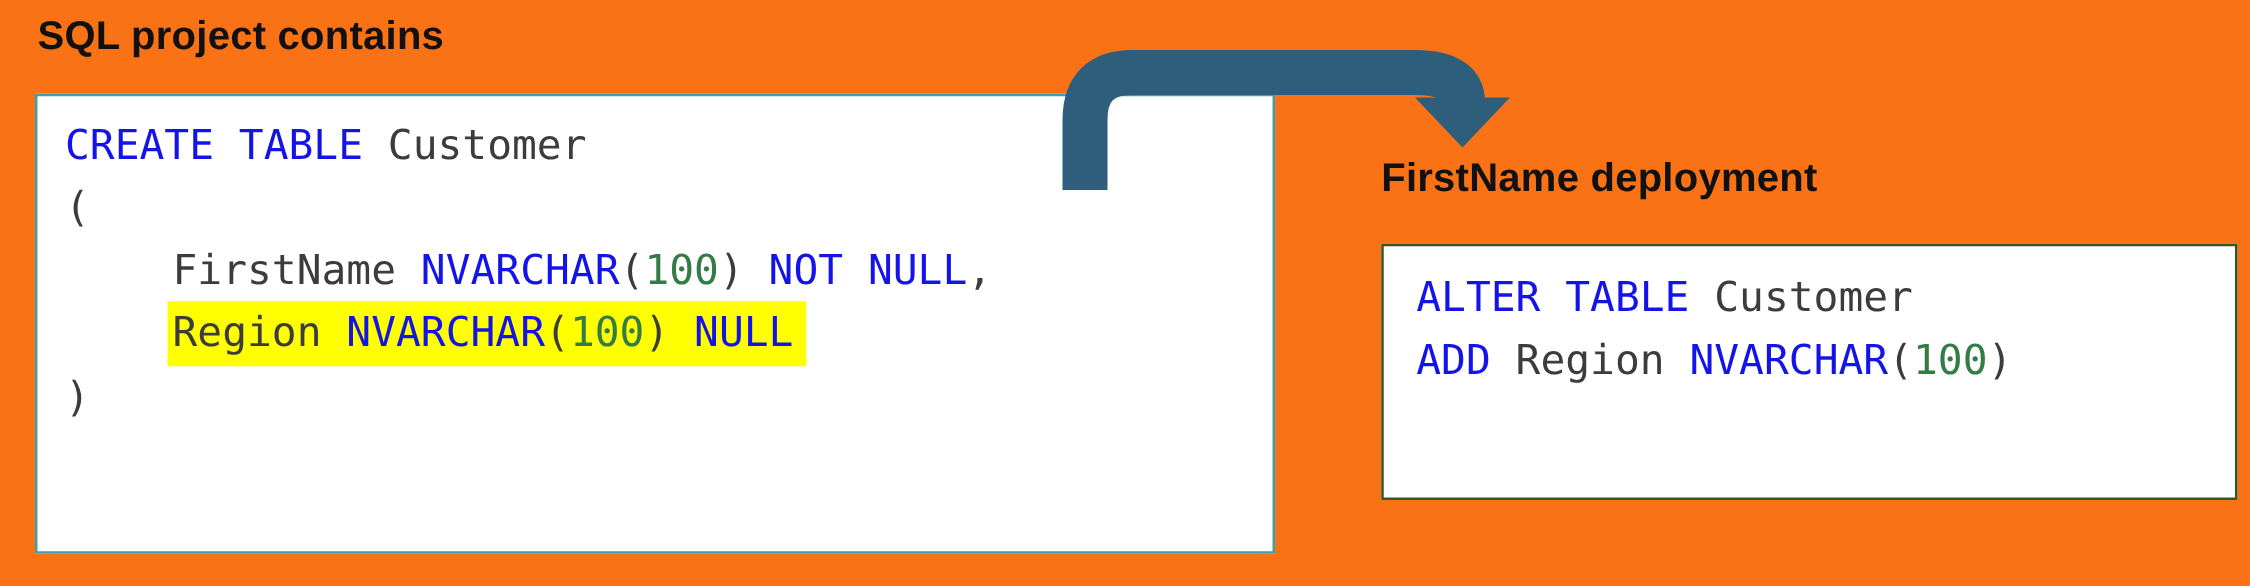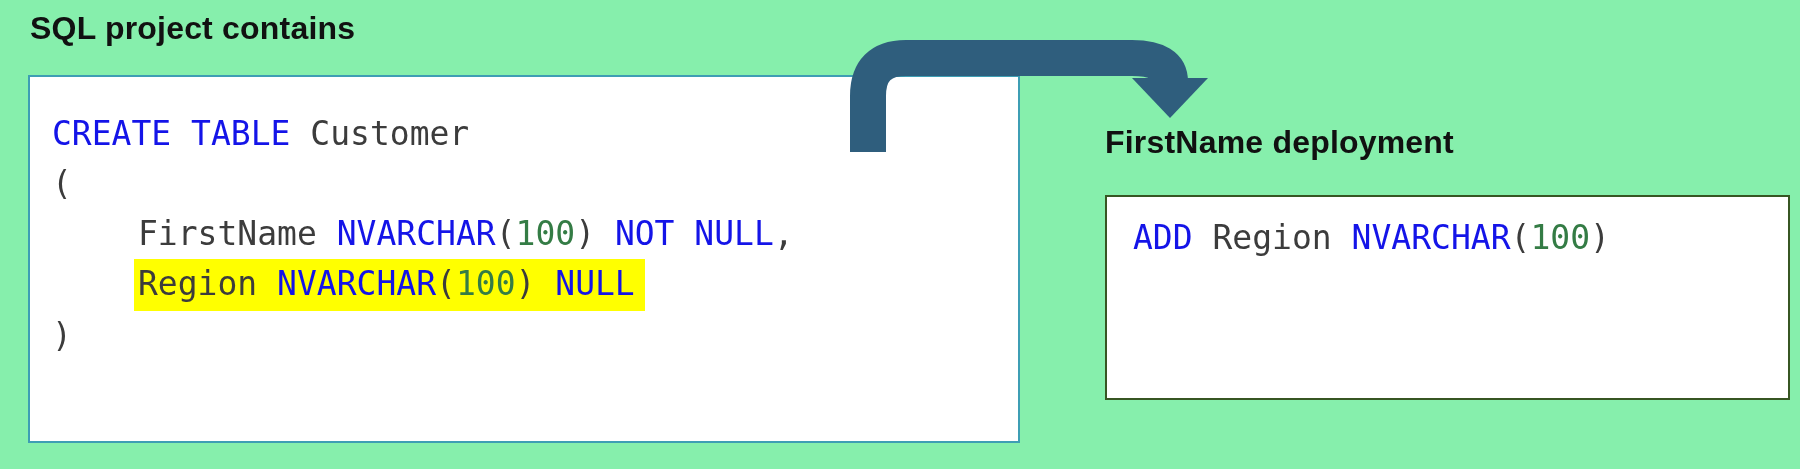--- a/index.html
+++ b/index.html
@@ -4,21 +4,21 @@
 <style>
   html, body {
     margin: 0;
     padding: 0;
     background: #ffffff;
   }
   .canvas {
     position: relative;
     width: 1800px;
     height: 469px;
-    background: #86efac;
+    background: #f97316;
     overflow: hidden;
     font-family: "Liberation Sans", sans-serif;
   }
   .title {
     position: absolute;
     font-weight: 700;
     font-size: 32px;
     color: var(--title-text, #111111);
     white-space: nowrap;
     letter-spacing: 0.2px;
@@ -34,21 +34,21 @@
     font-size: 33px;
     line-height: 50px;
     color: var(--code-text, #3c3c3c);
   }
   .left-box {
     left: 28px;
     top: 75px;
     width: 992px;
     height: 368px;
     border: 2px solid var(--left-box-border, #3e9eb4);
-    padding: 32px 0 0 22px;
+    padding: 14px 0 0 22px;
   }
   .right-box {
     left: 1105px;
     top: 195px;
     width: 685px;
     height: 205px;
     border: 2px solid var(--right-box-border, #375623);
     padding: 16px 0 0 26px;
   }
   .code-line { white-space: pre; }
@@ -92,16 +92,17 @@
   </div>
 
   <svg class="arrow-svg" viewBox="0 0 420 142" aria-hidden="true">
     <path d="M 48 134 L 48 78 Q 48 40 86 40 L 312 40 Q 350 40 350 64" fill="none" stroke="currentColor" stroke-width="36"></path>
     <polygon points="312,60 388,60 350,100" fill="currentColor"></polygon>
   </svg>
 
   <div class="title right-title">FirstName deployment</div>
 
   <div class="codebox right-box">
+    <div class="code-line"><span class="kw">ALTER TABLE</span><span class="id"> Customer</span></div>
     <div class="code-line"><span class="kw">ADD</span><span class="id"> Region </span><span class="kw">NVARCHAR</span><span class="pn">(</span><span class="num">100</span><span class="pn">)</span></div>
   </div>
 
 </div>
 
 </body></html>

